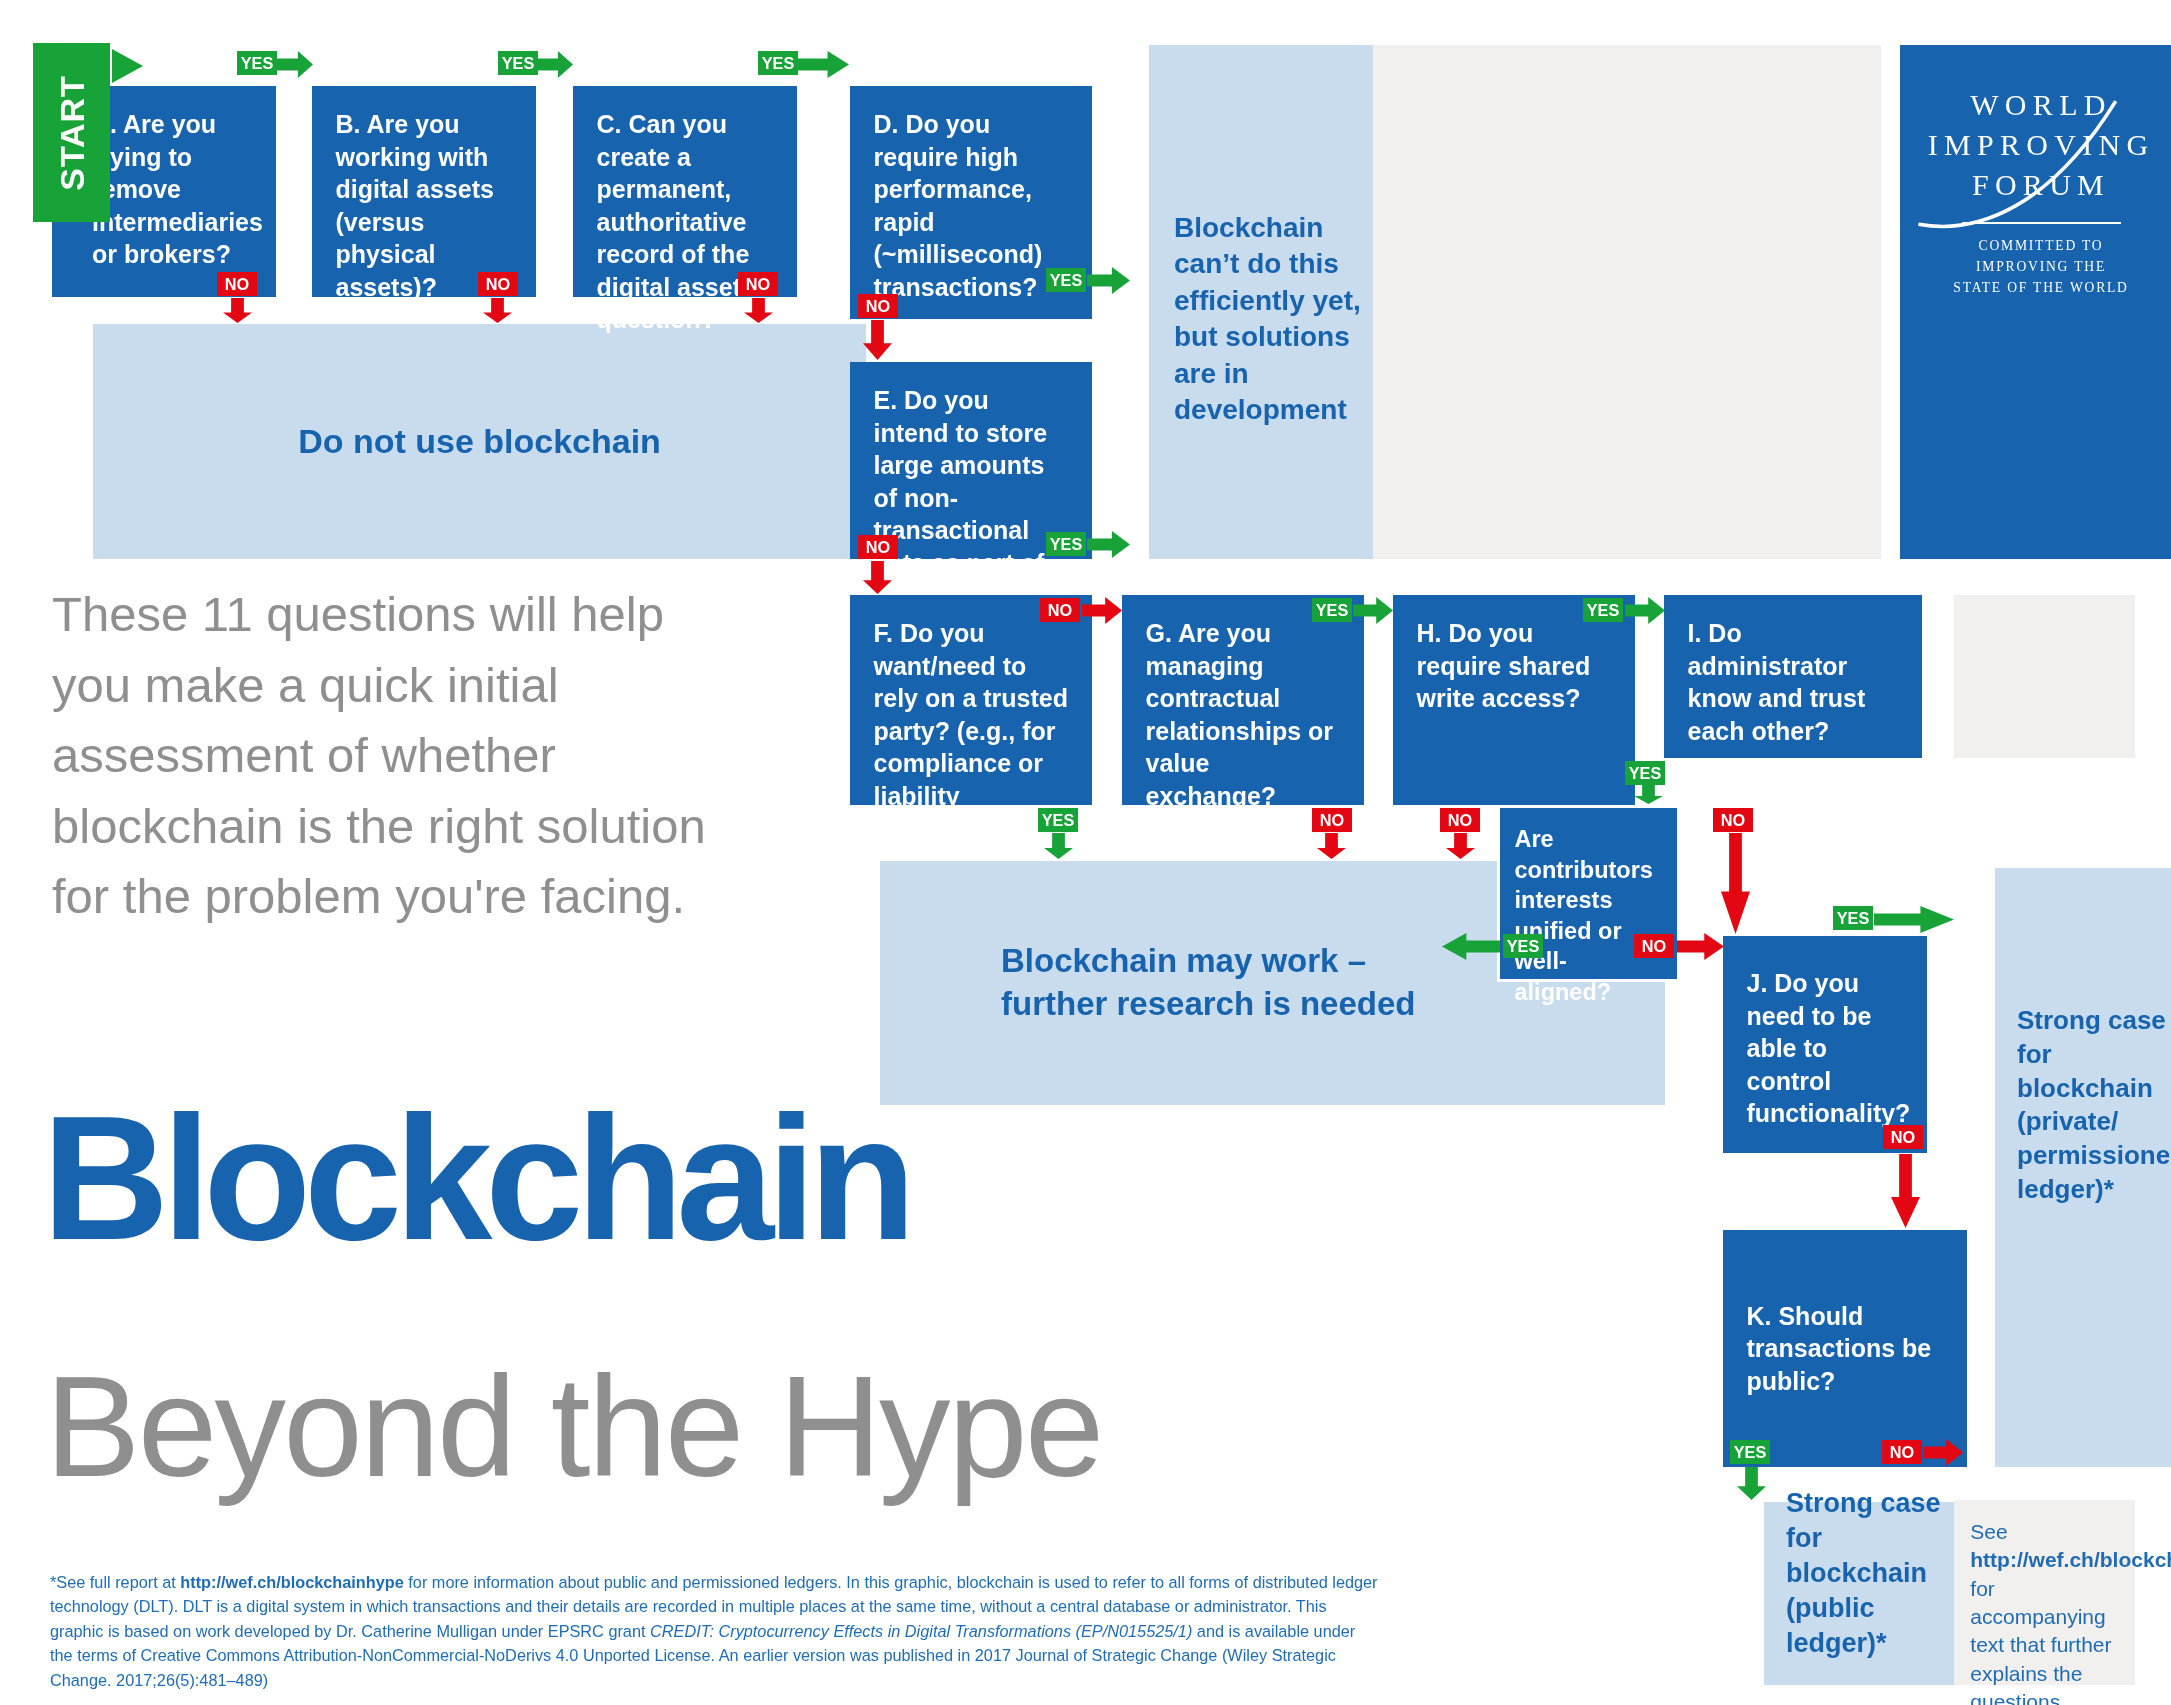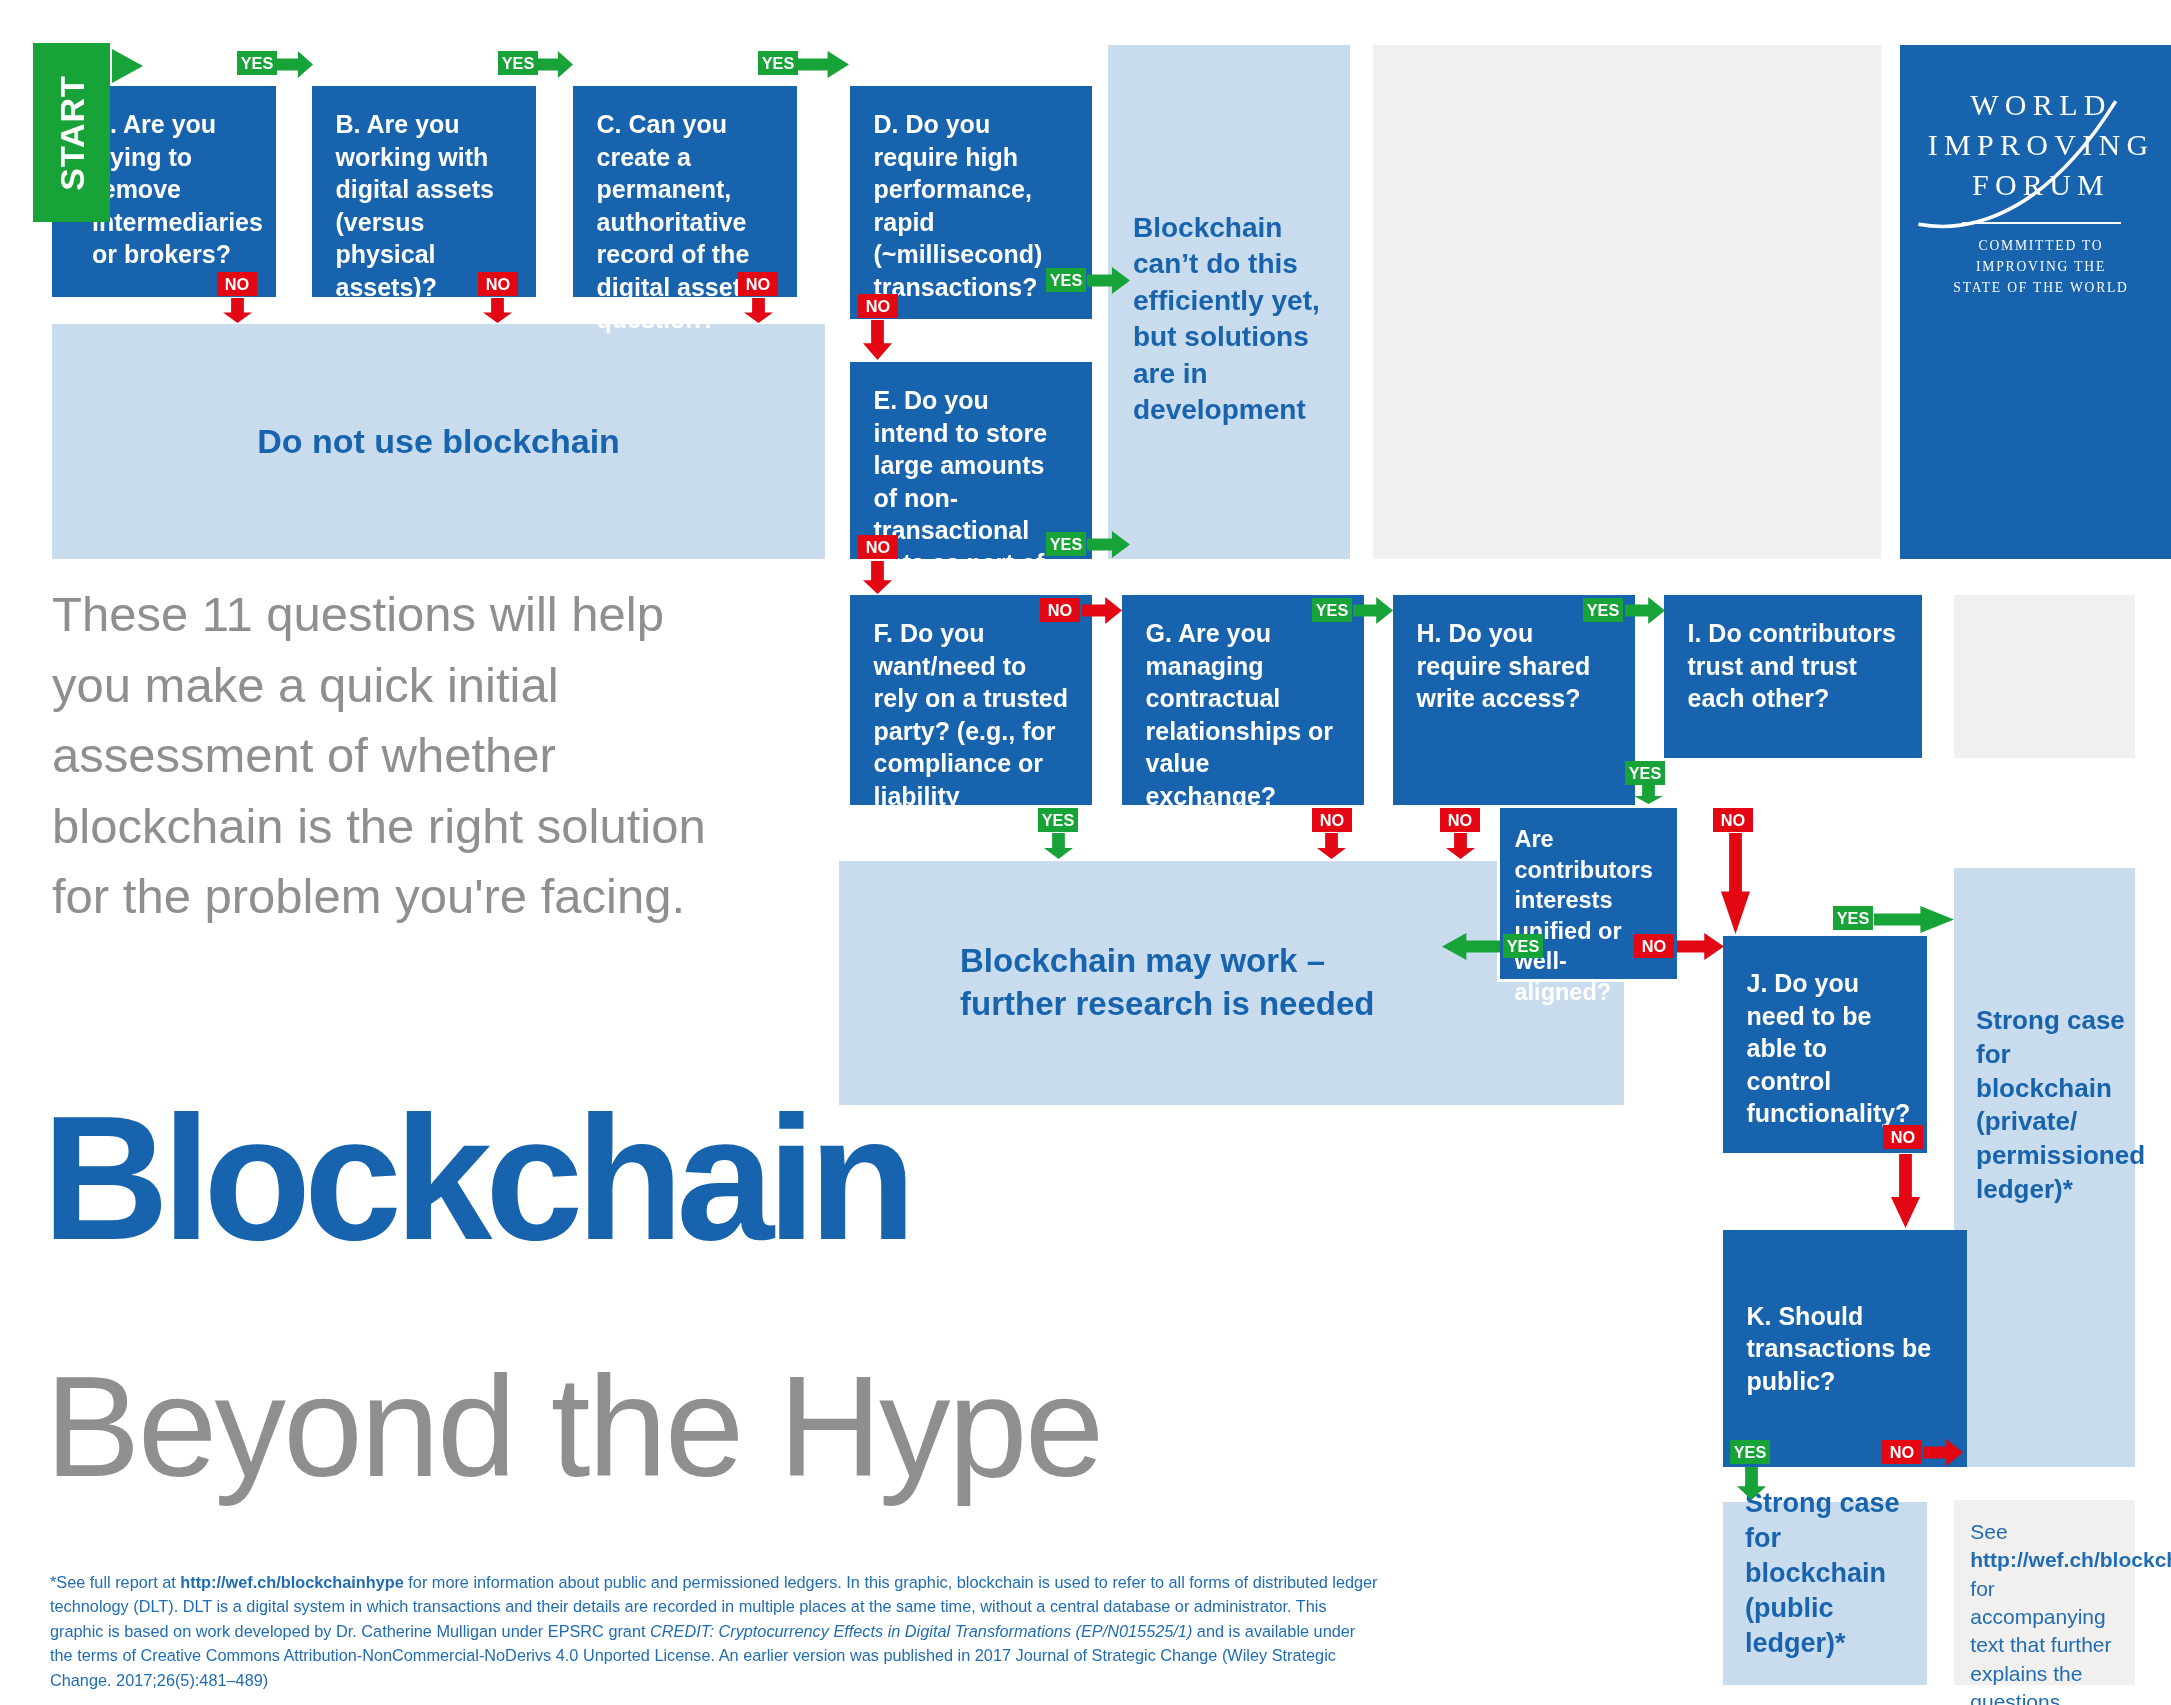--- a/index.html
+++ b/index.html
@@ -13,21 +13,21 @@
   html,body{margin:0;padding:0;background:#fff;}
   .canvas{position:relative;width:2171px;height:1705px;background:#ffffff;
           font-family:"Liberation Sans",sans-serif;overflow:hidden;}
 
   
   .qbox{position:absolute;background:var(--blue);color:#fff;font-weight:bold;
         font-size:25px;line-height:1.3;padding:22px 23.5px;box-sizing:border-box;z-index:1;}
   .qbox.centerv{display:flex;align-items:center;}
 
   
-  .lightbox{position:absolute;background:var(--lblue);z-index:0;}
+  .lightbox{position:absolute;background:var(--lblue);z-index:0;margin-left:41px;}
   .graybox{position:absolute;background:var(--pgray);z-index:0;}
   .outcome{color:var(--blue);font-weight:bold;line-height:1.3;}
 
   
   .tag{position:absolute;width:40px;height:24.4px;display:flex;align-items:center;justify-content:center;
        color:#fff;font-weight:bold;font-size:16.3px;z-index:6;}
   .tag.yes{background:var(--green);}
   .tag.no{background:var(--red);}
 
   
@@ -123,21 +123,21 @@
   </div>
 
   <div class="qbox" style="left:52px;top:86px;width:224px;height:211px;padding-left:40px;">A. Are you trying to remove intermediaries or brokers?</div>
   <div class="qbox" style="left:312px;top:86px;width:224px;height:211px;">B. Are you working with digital assets (versus physical assets)?</div>
   <div class="qbox" style="left:573px;top:86px;width:224px;height:211px;">C. Can you create a permanent, authoritative record of the digital asset in question?</div>
   <div class="qbox" style="left:850px;top:86px;width:242px;height:233px;">D. Do you require high performance, rapid (~millisecond) transactions?</div>
   <div class="qbox" style="left:850px;top:362px;width:242px;height:197px;">E. Do you intend to store large amounts of non-transactional data as part of your solution?</div>
   <div class="qbox" style="left:850px;top:595px;width:242px;height:210px;">F. Do you want/need to rely on a trusted party? (e.g., for compliance or liability reasons)</div>
   <div class="qbox" style="left:1122px;top:595px;width:242px;height:210px;">G. Are you managing contractual relationships or value exchange?</div>
   <div class="qbox" style="left:1393px;top:595px;width:242px;height:210px;">H. Do you require shared write access?</div>
-  <div class="qbox" style="left:1664px;top:595px;width:258px;height:163px;">I. Do contributors trust and trust each other?</div>
+  <div class="qbox" style="left:1664px;top:595px;width:258px;height:163px;">I. Do administrator know and trust each other?</div>
   <div class="qbox" style="left:1723px;top:936px;width:204px;height:217px;padding-top:31px;">J. Do you need to be able to control functionality?</div>
   <div class="qbox centerv" style="left:1723px;top:1230px;width:244px;height:237px;">K. Should transactions be public?</div>
 
   <div class="contribbox">Are contributors interests unified or well-aligned?</div>
 
   <div class="startbox">
     <span class="startlabel">START</span>
   </div>
   <div class="ar tri green" style="left:112px;top:49px;width:31px;height:34px;"></div>
 

